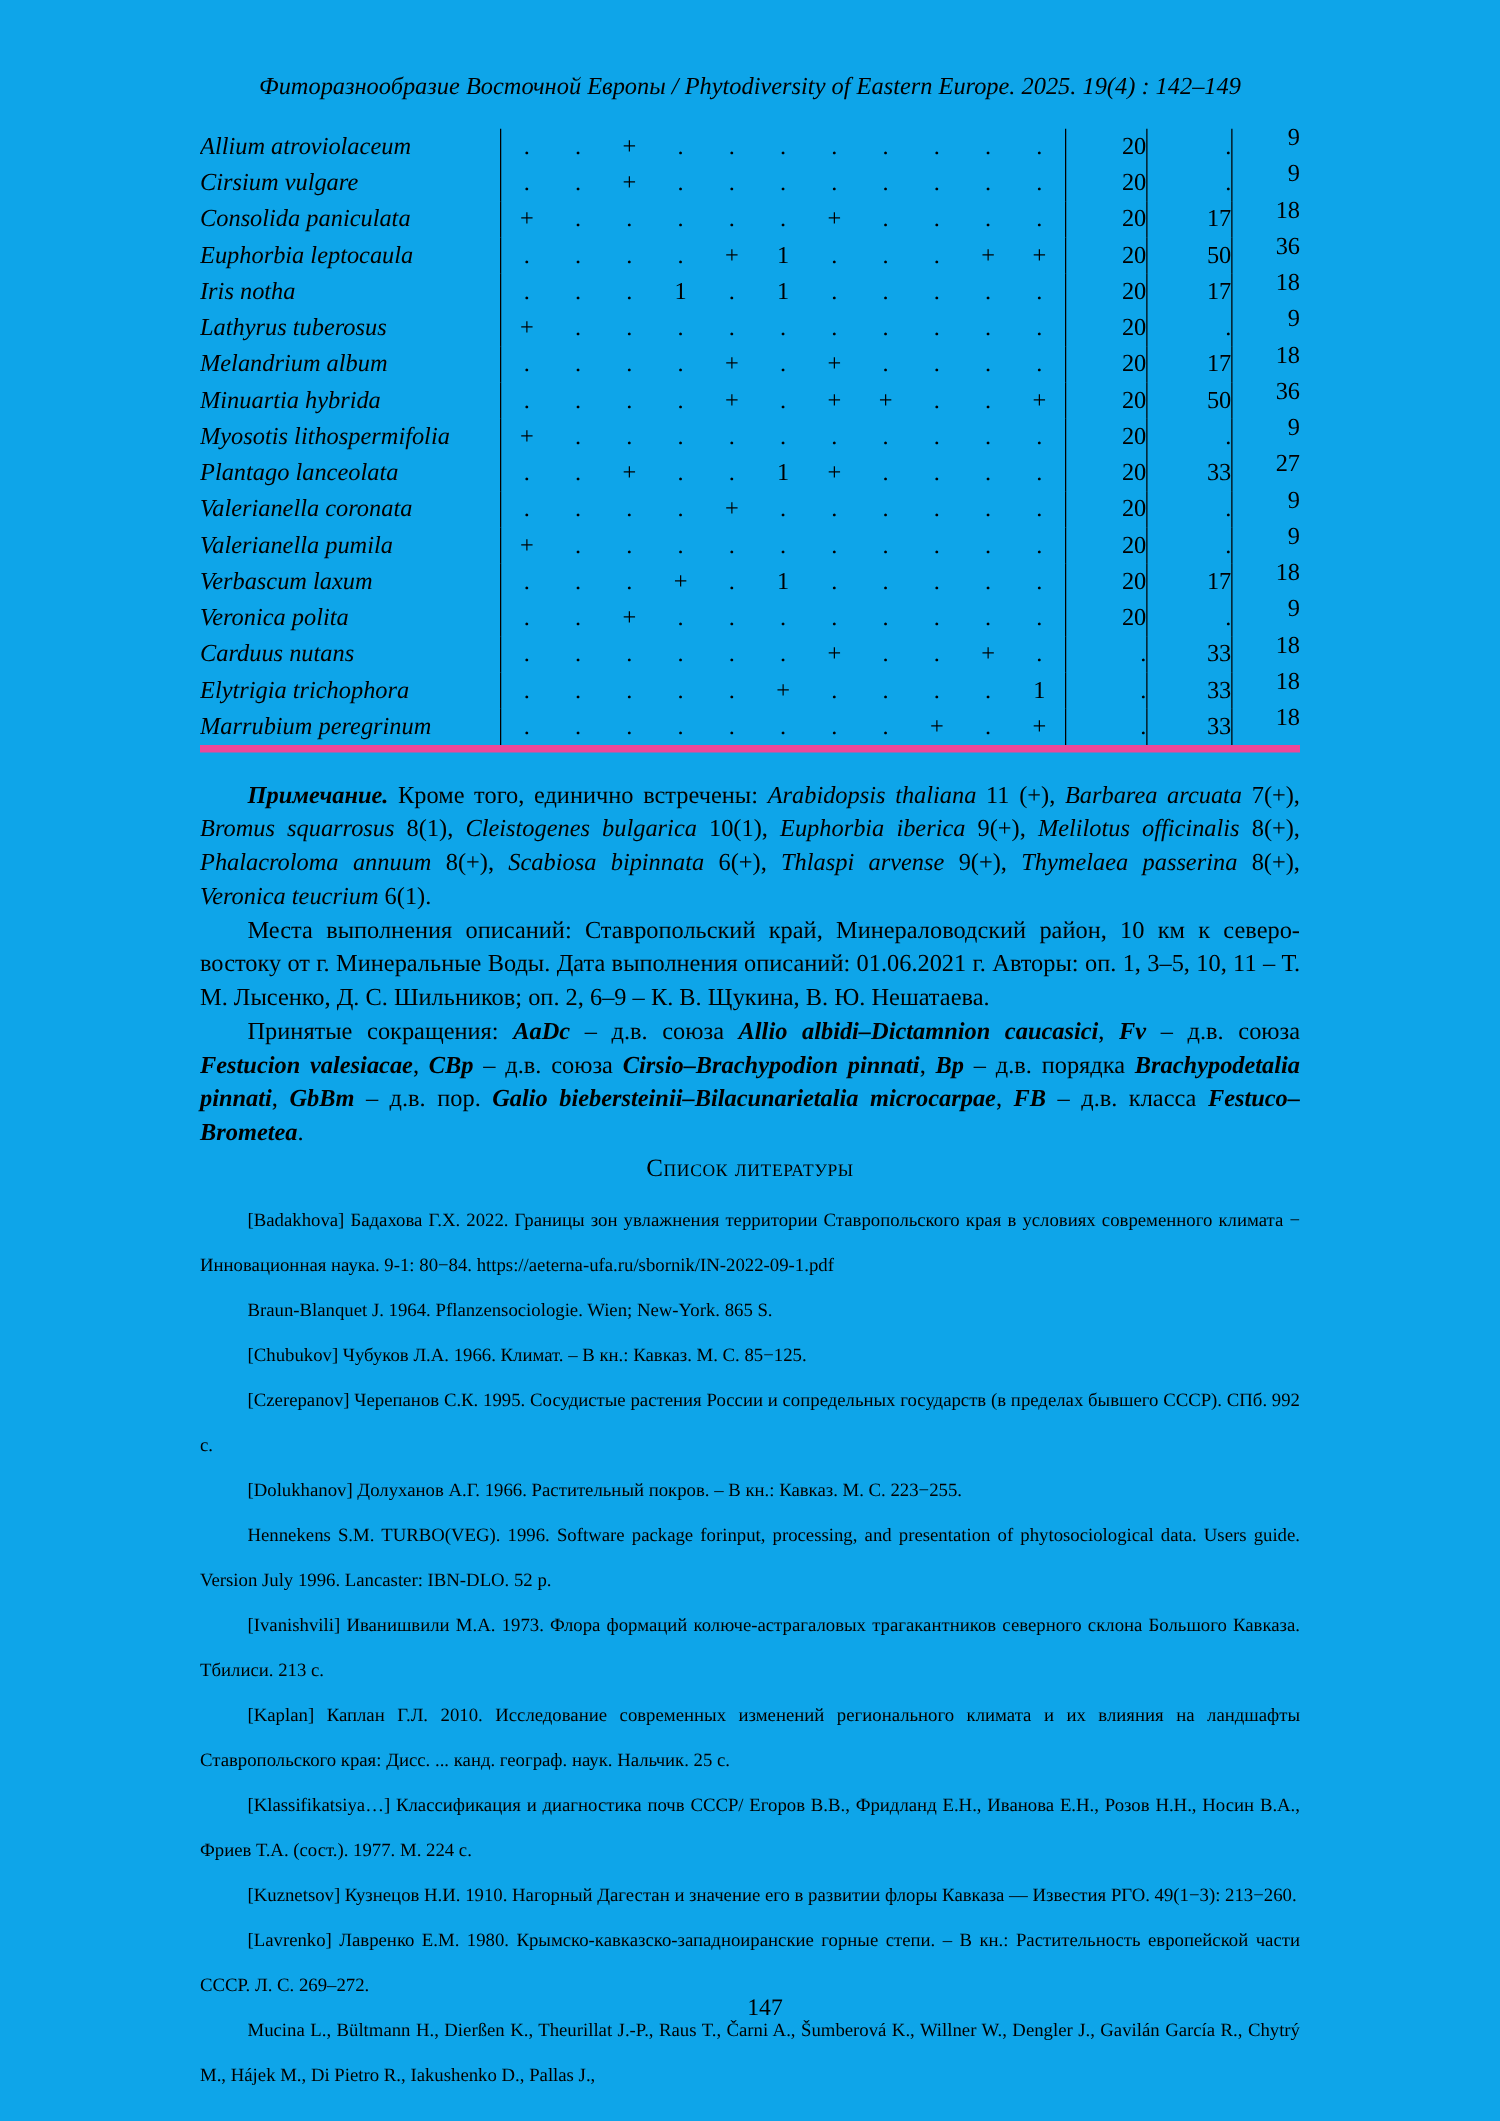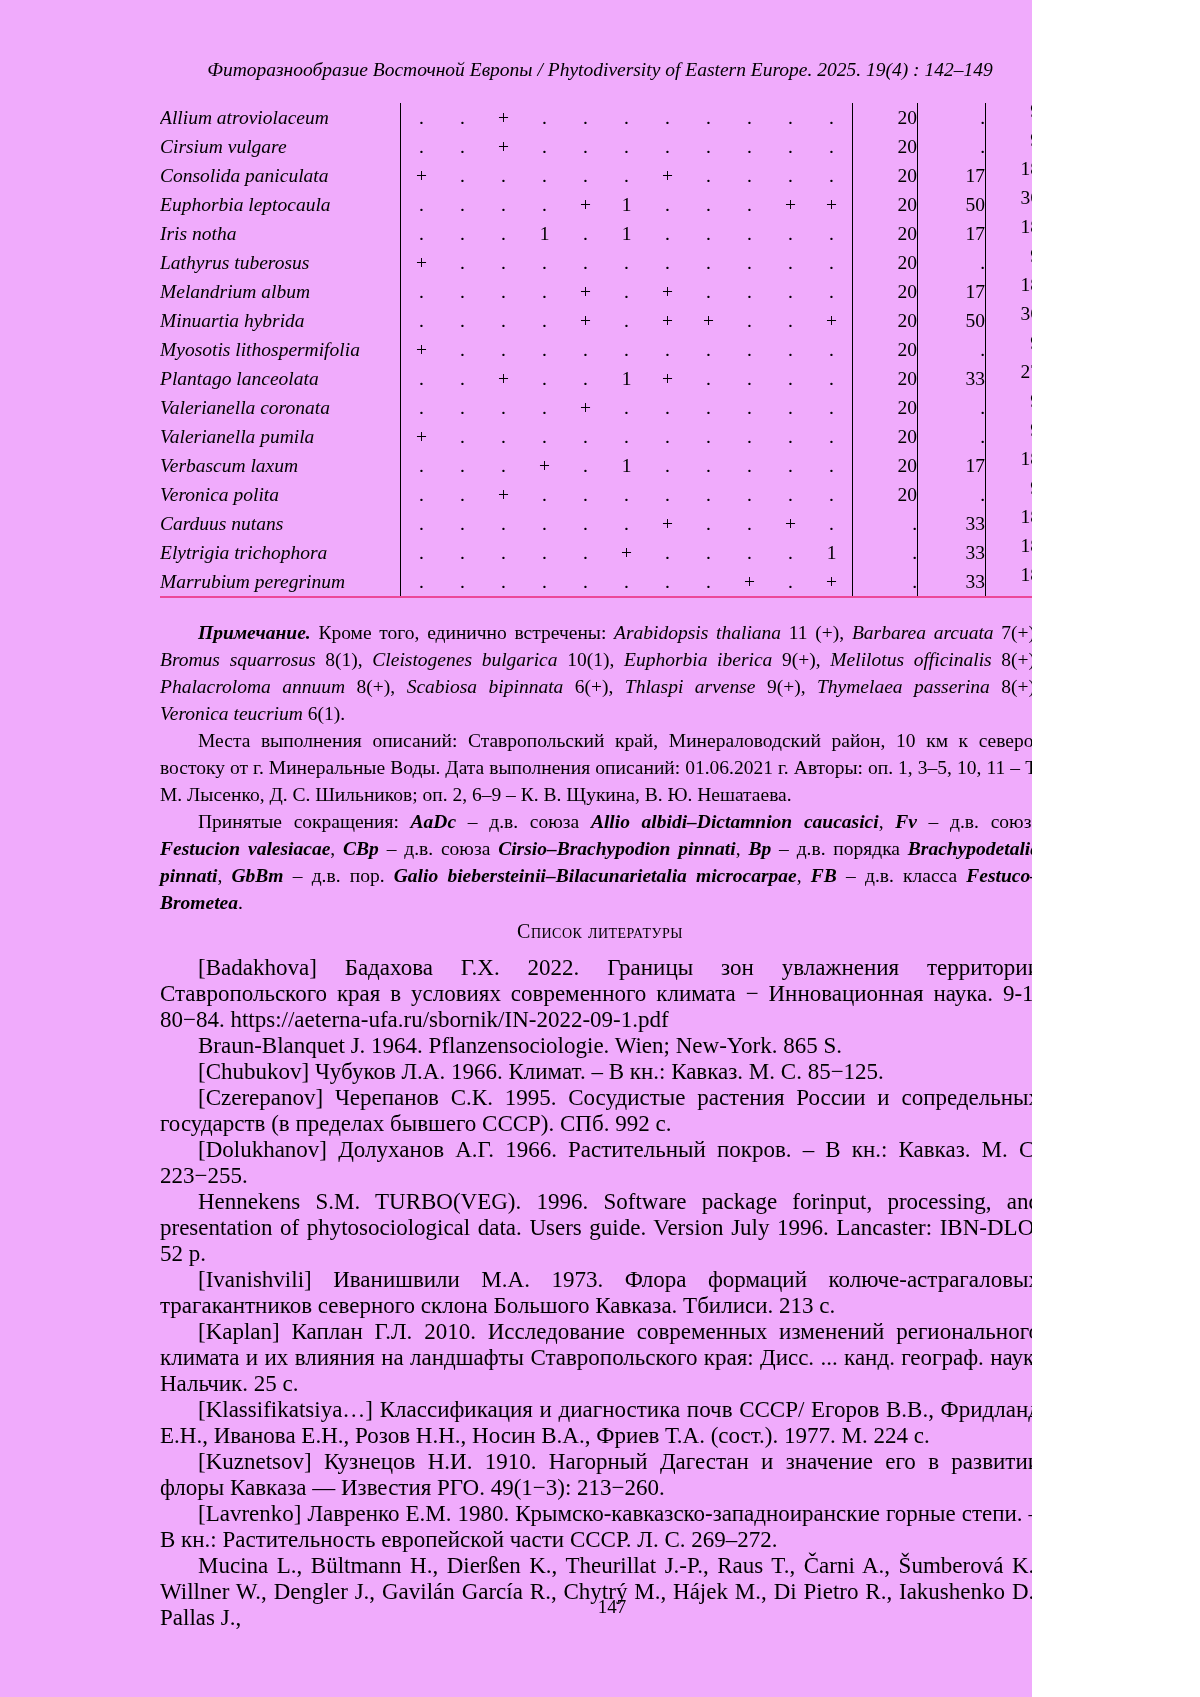--- a/index.html
+++ b/index.html
@@ -2,30 +2,30 @@
 <html><head>
 <meta charset="utf-8">
 <style>
   * { margin:0; padding:0; box-sizing:border-box; }
   html,body { background:#ffffff; }
   body {
     width:1200px; height:1697px;
     font-family:"Liberation Serif", serif;
     color:#000;
   }
-  .page { position:relative; width:1032px; height:1697px; overflow:hidden; background:#f0abfc; }
+  .page { position:relative; width:1200px; height:1697px; overflow:hidden; background:#0ea5e9; }
   .content { position:absolute; left:160px; top:58px; width:880px; }
 
   .journal-header {
     text-align:center; font-style:italic; font-size:19.5px;
     line-height:24px; margin-bottom:21px; white-space:nowrap;
   }
 
   
-  .ctable { border-bottom:2px solid #ec4899; }
+  .ctable { border-bottom:6px solid #ec4899; }
   .trow { display:flex; height:29px; align-items:center; font-size:19.5px; }
   .sp { width:240px; font-style:italic; white-space:nowrap; overflow:hidden; }
   .datacells { display:flex; width:452px; height:29px; align-items:center; border-left:1.5px solid #000; }
   .dc { width:41.09px; text-align:center; }
   .stat { height:29px; line-height:29px; text-align:right; border-left:1.5px solid #000; }
   .s1 { width:65px; }
   .s2 { width:68px; }
   .s3 { width:55px; }
   .s3 span { position:relative; top:-7px; display:inline-block; }
 
@@ -33,21 +33,21 @@
   .bodytext { margin-top:21px; }
   .bodytext p {
     font-size:19.5px; line-height:27px;
     text-align:justify; text-indent:38px;
   }
   .refs-heading {
     text-align:center; font-variant:small-caps; font-size:20px;
     margin-top:4px; margin-bottom:12px; letter-spacing:0.5px;
   }
   .refs p {
-    font-size:23px; line-height:26px;
+    font-size:15px; line-height:36px;
     text-align:justify; text-indent:38px;
   }
   .page-number {
     position:absolute; left:12px; top:1596px; width:1200px;
     text-align:center; font-size:19px;
   }
 </style>
 </head>
 <body>
 

